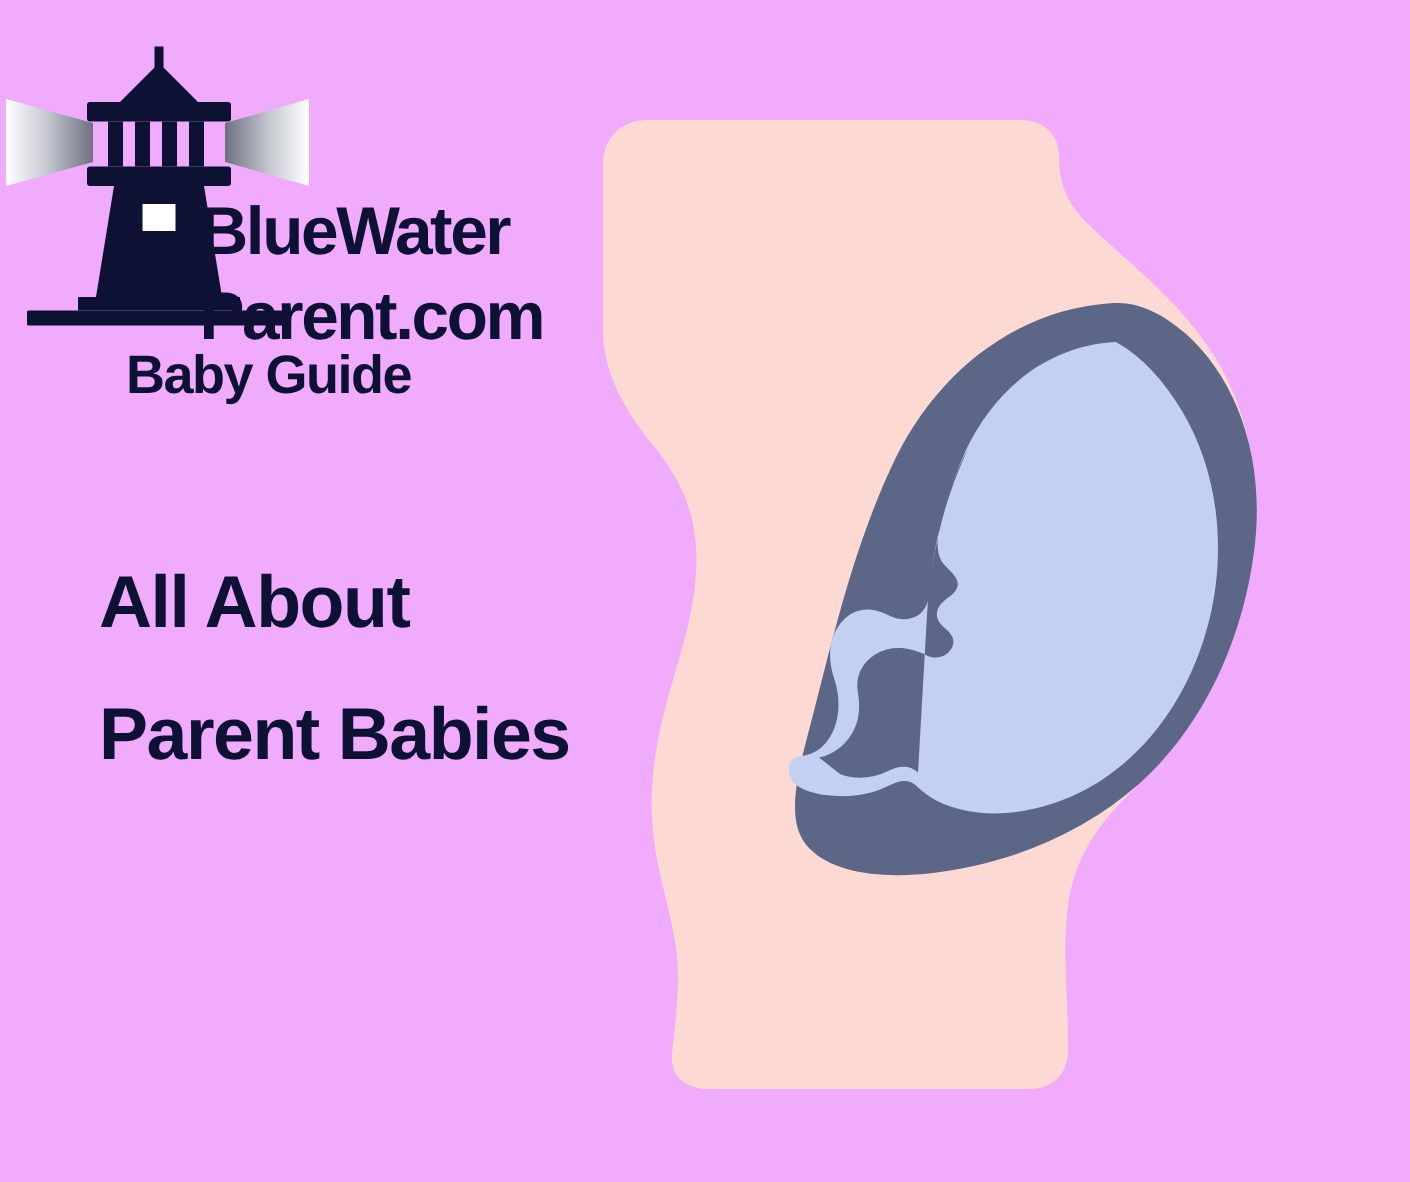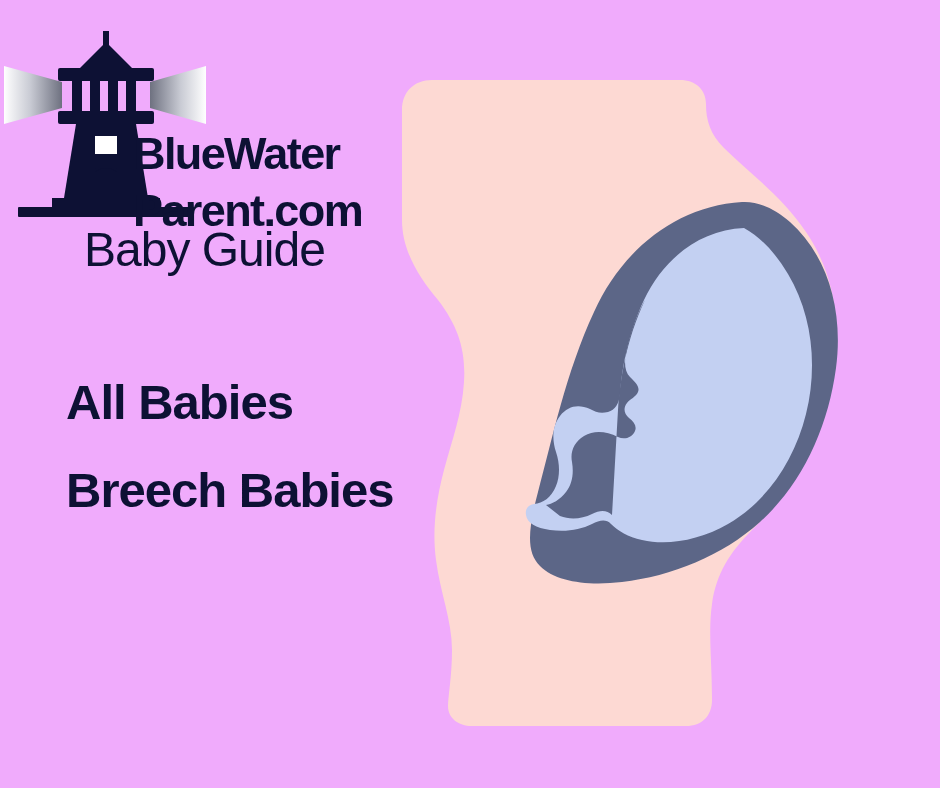--- a/index.html
+++ b/index.html
@@ -67,22 +67,22 @@
     margin-top: 10px;
   }
 
   
   #baby-guide {
     position: absolute;
     left: 84px;
     top: 222px;
     color: #0D1134;
     font-family: "Liberation Sans", sans-serif;
-    font-weight: normal;
-    font-size: 48px;
+    font-weight: bold;
+    font-size: 36px;
     line-height: 56px;
     letter-spacing: -1px;
     white-space: nowrap;
   }
 
   
   #headline {
     position: absolute;
     left: 66px;
     top: 358px;
@@ -229,17 +229,17 @@
 
     <div id="brand-wordmark">
       <span id="brand-line-1" class="brand-line">BlueWater</span>
       <span id="brand-line-2" class="brand-line">Parent.com</span>
     </div>
   </div>
 
   <div id="baby-guide">Baby Guide</div>
 
   <div id="headline">
-    <span class="headline-line">All Babies</span>
-    <span class="headline-line">Breech Babies</span>
+    <span class="headline-line">All About</span>
+    <span class="headline-line">Parent Babies</span>
   </div>
 
 </div>
 
 </body></html>

